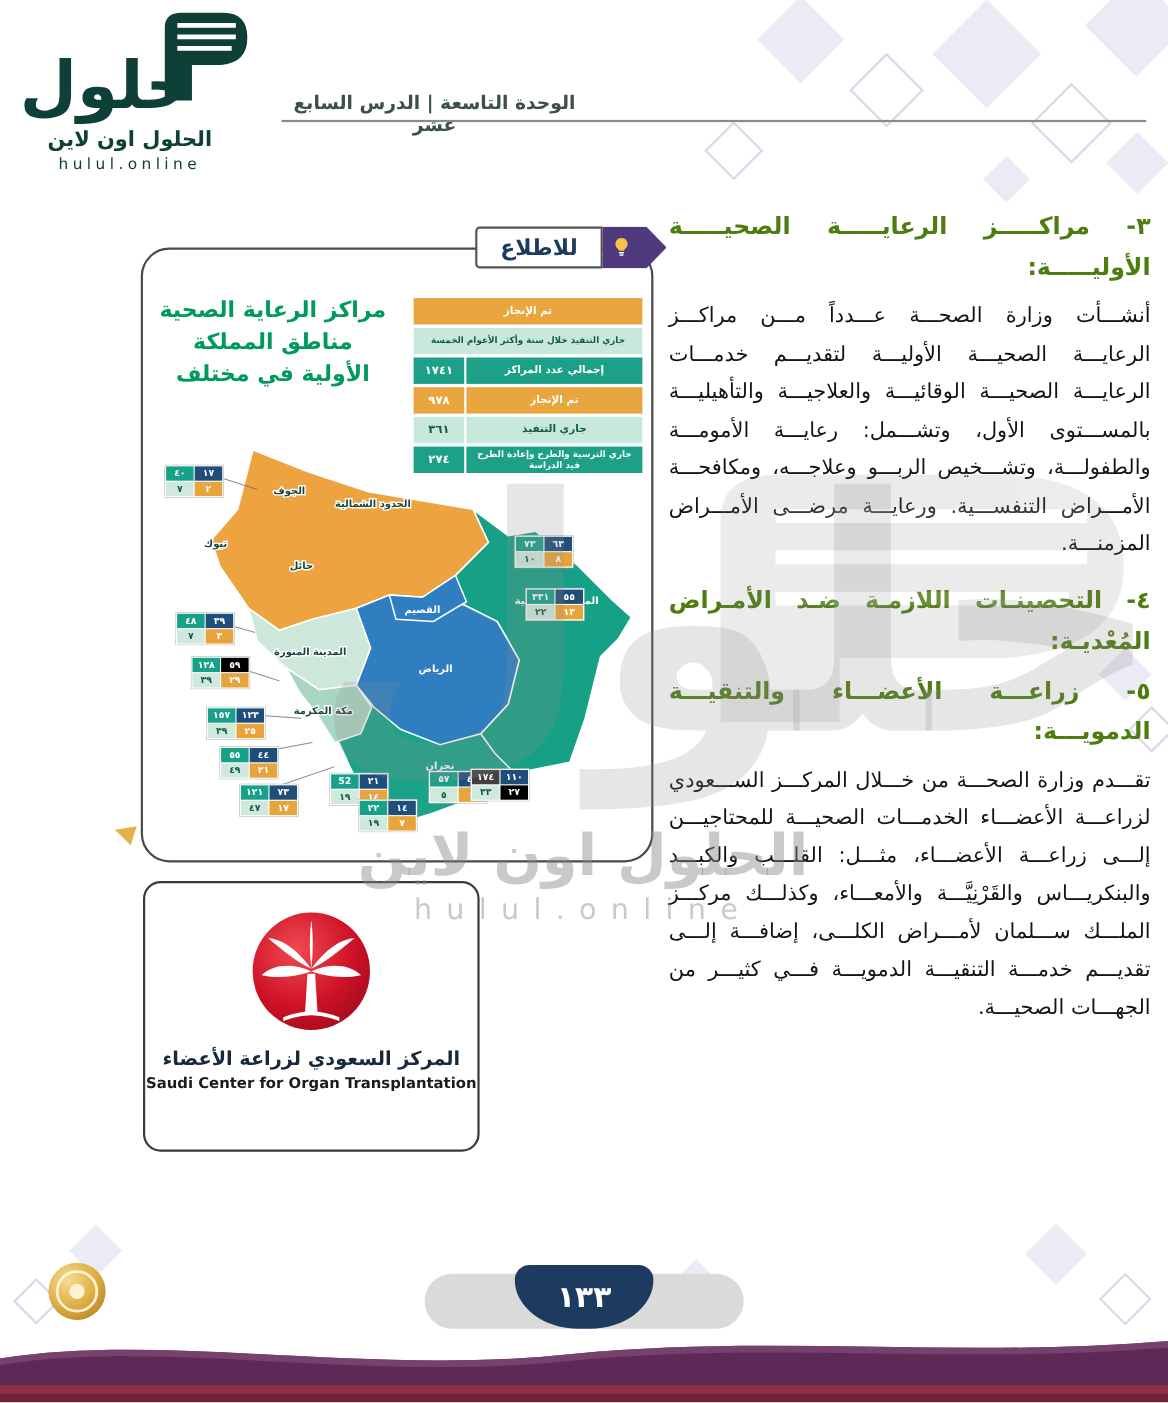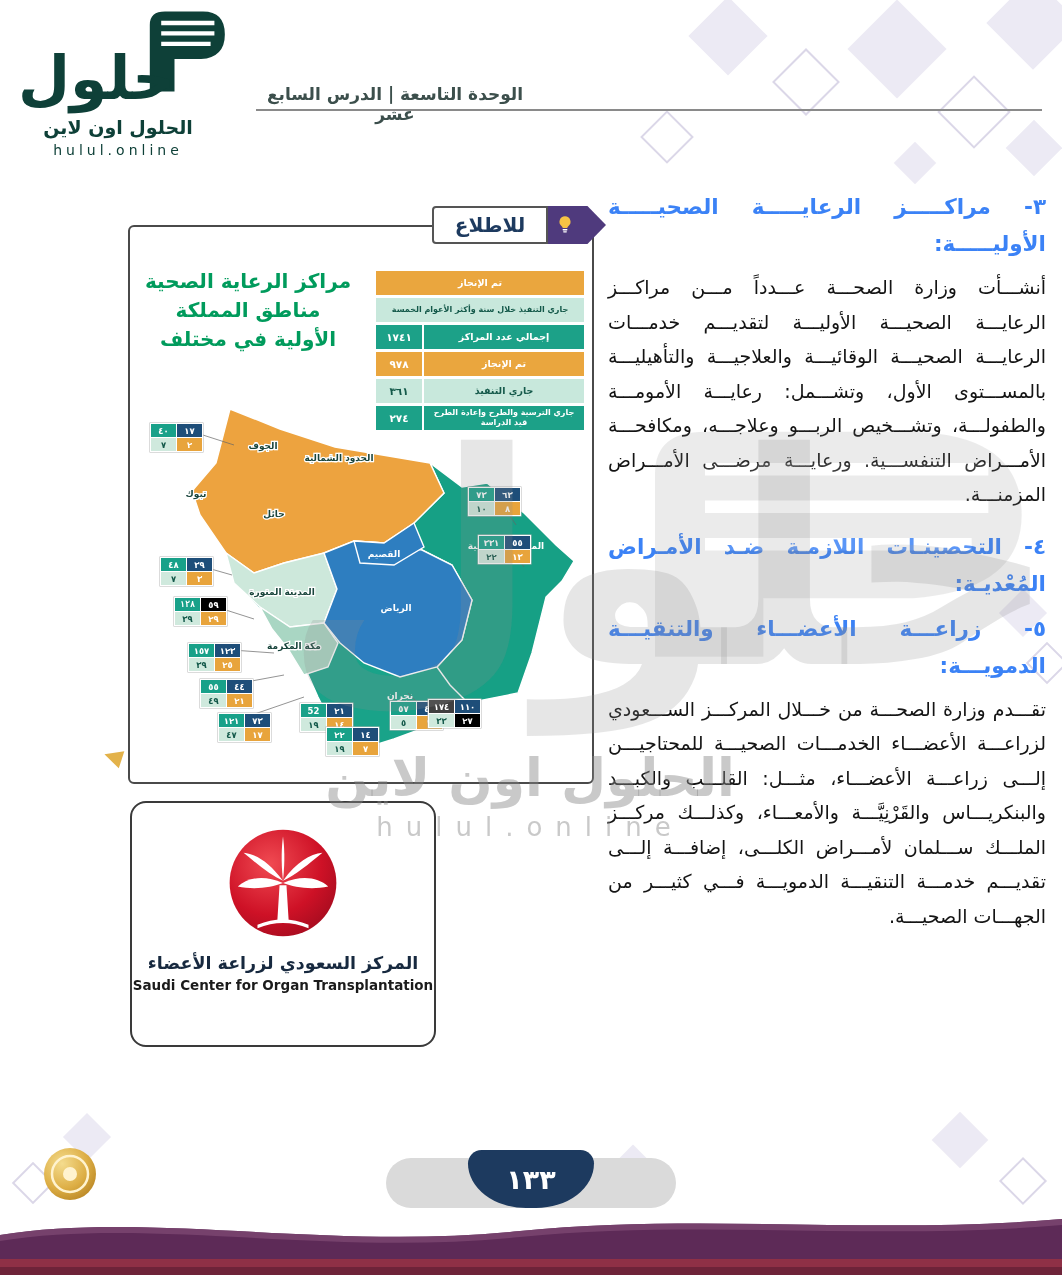--- a/index.html
+++ b/index.html
@@ -19,21 +19,21 @@
   .brand .tag{position:absolute;left:6px;top:112px;font-size:19px;font-weight:bold;direction:rtl;width:200px;text-align:center;}
   .brand .dom{position:absolute;left:6px;top:138px;font-size:14px;letter-spacing:4px;width:200px;text-align:center;}
 
   
   .unit-lesson{position:absolute;top:84px;left:245px;width:300px;direction:rtl;text-align:center;
     font-weight:bold;font-size:17px;color:#3C4F4C;}
   .header-rule{position:absolute;top:109px;left:256px;right:20px;height:2px;background:#8A8A8A;}
 
   
   .info-box{position:absolute;left:128px;top:225px;width:462px;height:555px;background:#fff;
-    border:2.5px solid #4A4A4A;border-radius:6px;}
+    border:2.5px solid #4A4A4A;border-radius:26px;}
   .lookup-badge{position:absolute;left:432px;top:206px;height:38px;display:flex;z-index:4;}
   .lookup-badge .txt{width:112px;background:#fff;border:2px solid #555;border-radius:4px 0 0 4px;
     display:flex;align-items:center;justify-content:center;font-weight:bold;font-size:20px;color:#1D3A5F;direction:rtl;}
   .lookup-badge .arrow{width:52px;background:#4F3A7D;clip-path:polygon(0 0,68% 0,100% 50%,68% 100%,0 100%);
     display:flex;align-items:center;padding-left:6px;}
   .lookup-badge .arrow svg{width:22px;height:22px;}
 
   .map-title{position:absolute;left:12px;top:40px;width:212px;text-align:center;direction:rtl;
     font-weight:bold;color:#009B5C;font-size:20px;line-height:29px;}
   .map-year{color:#E2492F;font-size:16px;margin-top:6px;font-weight:bold;}
@@ -53,21 +53,21 @@
 
   .cluster{position:absolute;display:grid;grid-template-columns:repeat(2,25px);gap:1px;background:#fff;
     padding:1px;box-shadow:0 0 0 0.5px #B8B8B8;z-index:3;}
   .cluster .cell{height:13px;display:flex;align-items:center;justify-content:center;font-size:8.5px;font-weight:bold;color:#fff;}
 
   .pencil{position:absolute;left:104px;top:748px;width:0;height:0;border-top:9px solid transparent;
     border-bottom:9px solid transparent;border-right:18px solid #E3B24A;transform:rotate(18deg);}
 
   
   .content{position:absolute;left:608px;top:188px;width:438px;direction:rtl;}
-  .content h3{margin:0 0 8px;font-size:21.5px;font-weight:bold;line-height:37px;text-align:justify;color:#3b82f6;}
+  .content h3{margin:0 0 8px;font-size:21.5px;font-weight:bold;line-height:37px;text-align:justify;color:#4d7c0f;}
   .content p{margin:0 0 16px;font-size:19px;line-height:34.5px;text-align:justify;color:#141414;}
 
   
   .org-box{position:absolute;left:130px;top:801px;width:302px;height:242px;border:2.5px solid #3A3A3A;
     border-radius:16px;background:#fff;text-align:center;}
   .org-box .logo{width:116px;height:116px;margin:22px auto 8px;}
   .org-ar{font-size:17.5px;font-weight:bold;color:#17293F;direction:rtl;}
   .org-en{font-size:13.5px;color:#1b1b1b;margin-top:4px;font-weight:bold;}
 
   
@@ -215,21 +215,21 @@
       <div class="cell" style="background: rgb(207, 233, 221); color: rgb(20, 89, 74);">٧</div>
       <div class="cell" style="background: rgb(232, 164, 60);">٢</div>
     </div>
     <div class="cluster" style="left: 30px; top: 330px;">
       <div class="cell" style="background: rgb(24, 161, 137);">٤٨</div>
       <div class="cell" style="background: rgb(30, 78, 121);">٣٩</div>
       <div class="cell" style="background: rgb(207, 233, 221); color: rgb(20, 89, 74);">٧</div>
       <div class="cell" style="background: rgb(232, 164, 60);">٣</div>
     </div>
     <div class="cluster" style="left: 44px; top: 370px;">
-      <div class="cell" style="background: rgb(24, 161, 137); font-family: Liberation Mono, monospace;">١٢٨</div>
+      <div class="cell" style="background: rgb(24, 161, 137);">١٢٨</div>
       <div class="cell" style="background: #000000;">٥٩</div>
       <div class="cell" style="background: rgb(207, 233, 221); color: rgb(20, 89, 74);">٣٩</div>
       <div class="cell" style="background: rgb(232, 164, 60);">٢٩</div>
     </div>
     <div class="cluster" style="left: 58px; top: 416px;">
       <div class="cell" style="background: rgb(24, 161, 137);">١٥٧</div>
       <div class="cell" style="background: rgb(30, 78, 121);">١٢٣</div>
       <div class="cell" style="background: rgb(207, 233, 221); color: rgb(20, 89, 74);">٣٩</div>
       <div class="cell" style="background: rgb(232, 164, 60);">٢٥</div>
     </div>

